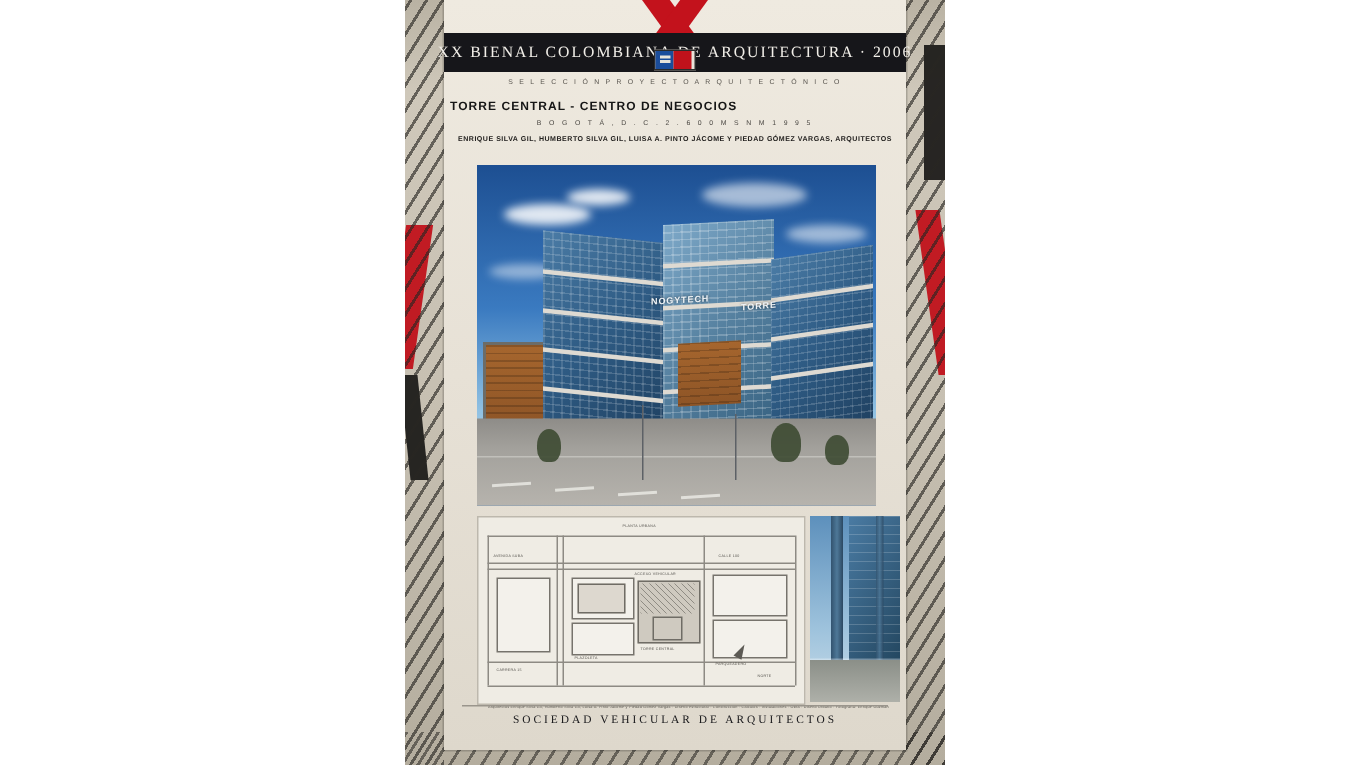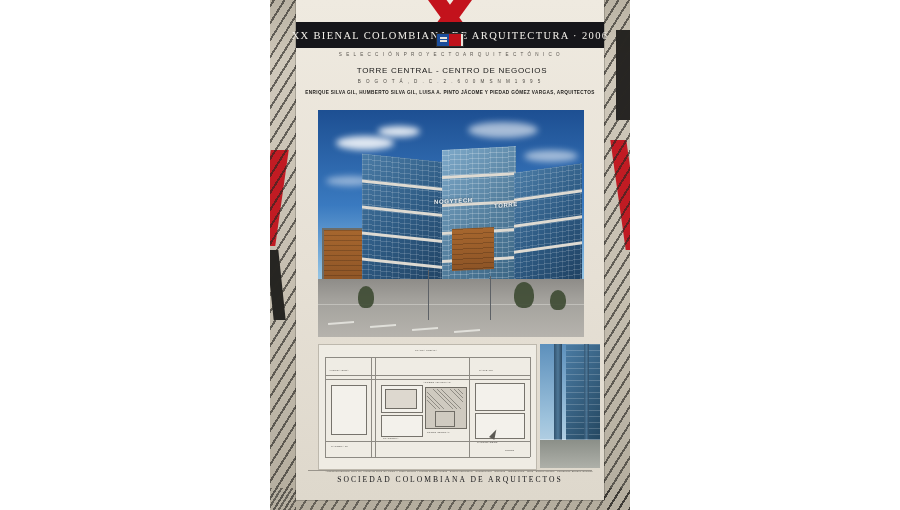--- a/index.html
+++ b/index.html
@@ -165,24 +165,23 @@
     left: 3px; top: 3px;
     width: 7px; height: 1.5px;
     background: #e9e4da;
     box-shadow: 0 3px 0 #e9e4da;
   }
 
   .proj-title {
     position: absolute;
     left: 4px; right: 0;
     top: 66px;
-    text-align: center;
     color: #161616;
     font-size: 8px;
-    font-weight: normal;
+    font-weight: bold;
     letter-spacing: 0.7px;
   }
   .proj-loc {
     position: absolute;
     left: 0; right: 0;
     top: 79px;
     text-align: center;
     color: #4d4a45;
     font-size: 4.6px;
     letter-spacing: 1.9px;
@@ -536,18 +535,18 @@
         <div class="ps-col" style="left:14px; top:0px; width:8px; height:104px;"></div>
         <div class="ps-col" style="left:44px; top:0px; width:5px; height:100px; opacity:.8;"></div>
         <div class="ps-ground"></div>
         <div style="position:absolute; left:0; right:0; bottom:28px; height:1px; background:rgba(255,255,255,.35);"></div>
       </div>
 
       <div class="credit">Arquitectos Enrique Silva Gil, Humberto Silva Gil, Luisa A. Pinto Jácome y Piedad Gómez Vargas · Diseño estructural · Construcción · Cálculos · Instalaciones · Obra · Diseño Urbano · Fotografía: Enrique Guzmán</div>
 
       <div class="footer-rule"></div>
       <div class="footer-band">
-        <div class="f">SOCIEDAD COLOMBIANA DE ARQUITECTOS</div>
+        <div class="f">SOCIEDAD VEHICULAR DE ARQUITECTOS</div>
       </div>
 
     </div>
   </div>
 </div>
 
 </body></html>

